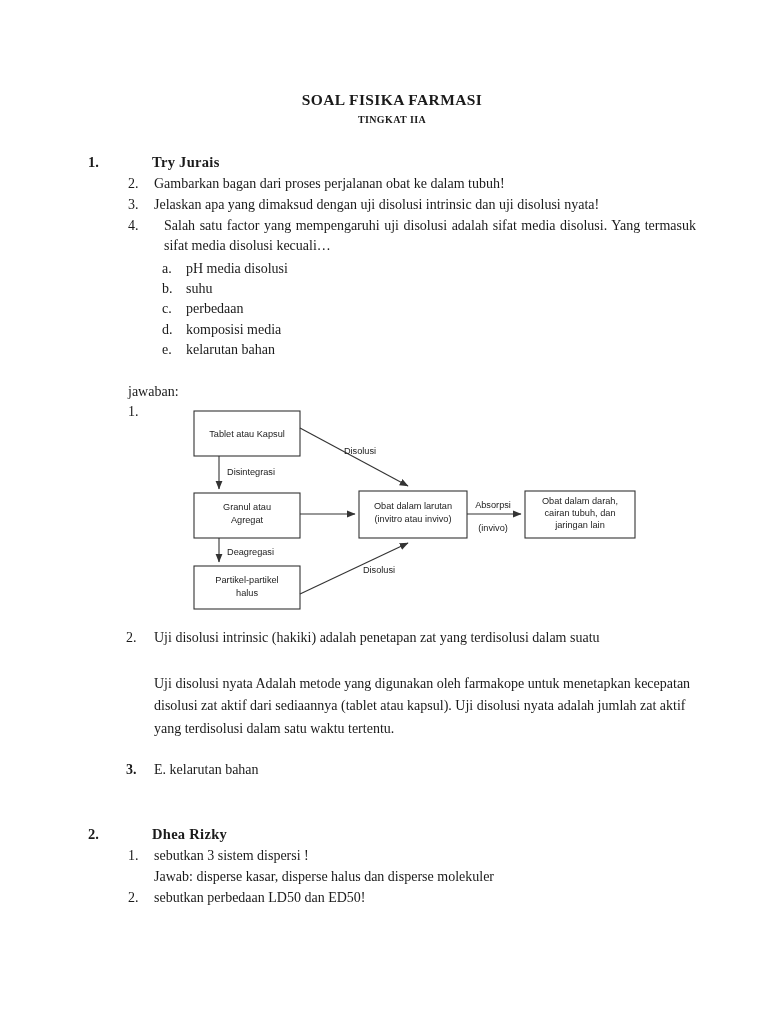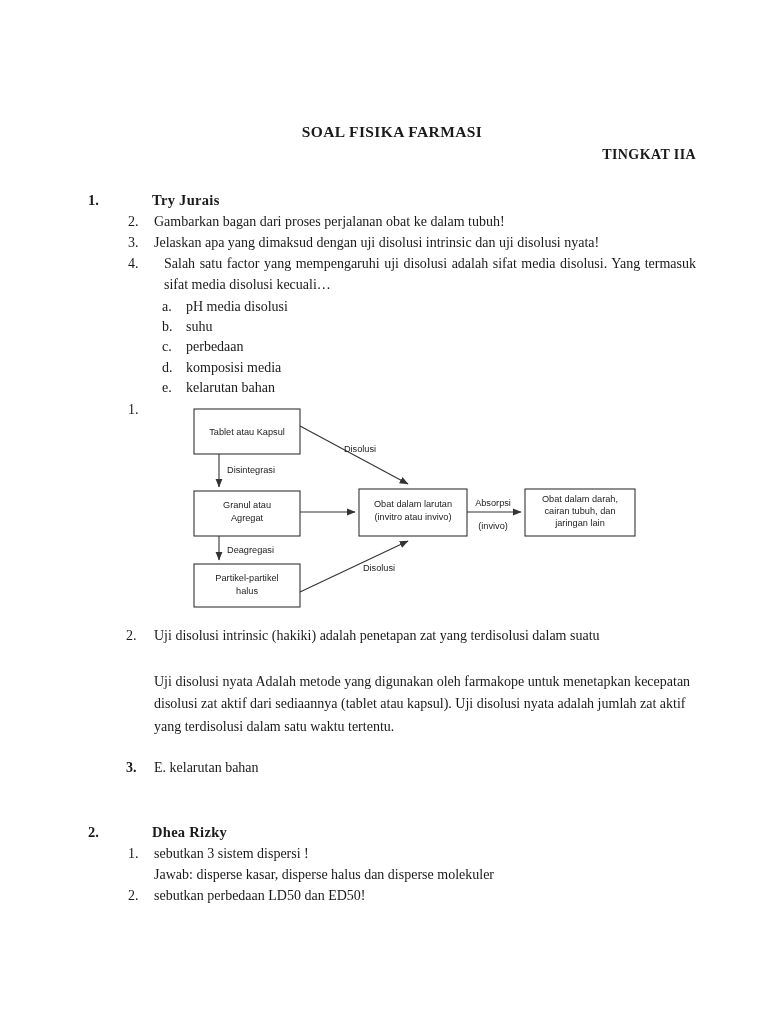--- a/index.html
+++ b/index.html
@@ -15,36 +15,36 @@
     font-family: "Liberation Serif", "DejaVu Serif", serif;
     color: #1a1a1a;
     overflow: hidden;
   }
   .page {
     position: absolute;
     left: 0; top: 0;
     width: 768px;
     height: 900px;
     box-sizing: border-box;
-    padding: 120px 72px 0 88px;
+    padding: 88px 72px 0 88px;
   }
 
   
   .doc-title {
     text-align: center;
     font-weight: bold;
     font-size: 15.5px;
     letter-spacing: .4px;
     line-height: 1.55;
     margin: 0;
   }
   .doc-subtitle {
-    text-align: right;
-    font-weight: bold;
-    font-size: 14px;
+    text-align: center;
+    font-weight: bold;
+    font-size: 10px;
     letter-spacing: .4px;
     line-height: 1.55;
     margin: 0 0 26px 0;
   }
 
   
   .person {
     display: flex;
     align-items: baseline;
     font-weight: bold;
@@ -169,20 +169,21 @@
         <span class="marker">d.</span>
         <span>komposisi media</span>
       </div>
       <div class="optitem">
         <span class="marker">e.</span>
         <span>kelarutan bahan</span>
       </div>
     </div>
   </div>
 
+  <div class="answer-label">jawaban:</div>
   <div class="answer-num">1.</div>
 
   <div class="diagram-wrap">
     <svg width="470" height="205" viewBox="0 0 470 205" xmlns="http://www.w3.org/2000/svg">
       <defs>
         <marker id="arrow" markerWidth="9" markerHeight="9" refX="7.5" refY="3.2" orient="auto" markerUnits="strokeWidth">
           <path d="M0,0 L8,3.2 L0,6.4 z" fill="#333333"></path>
         </marker>
       </defs>
 

